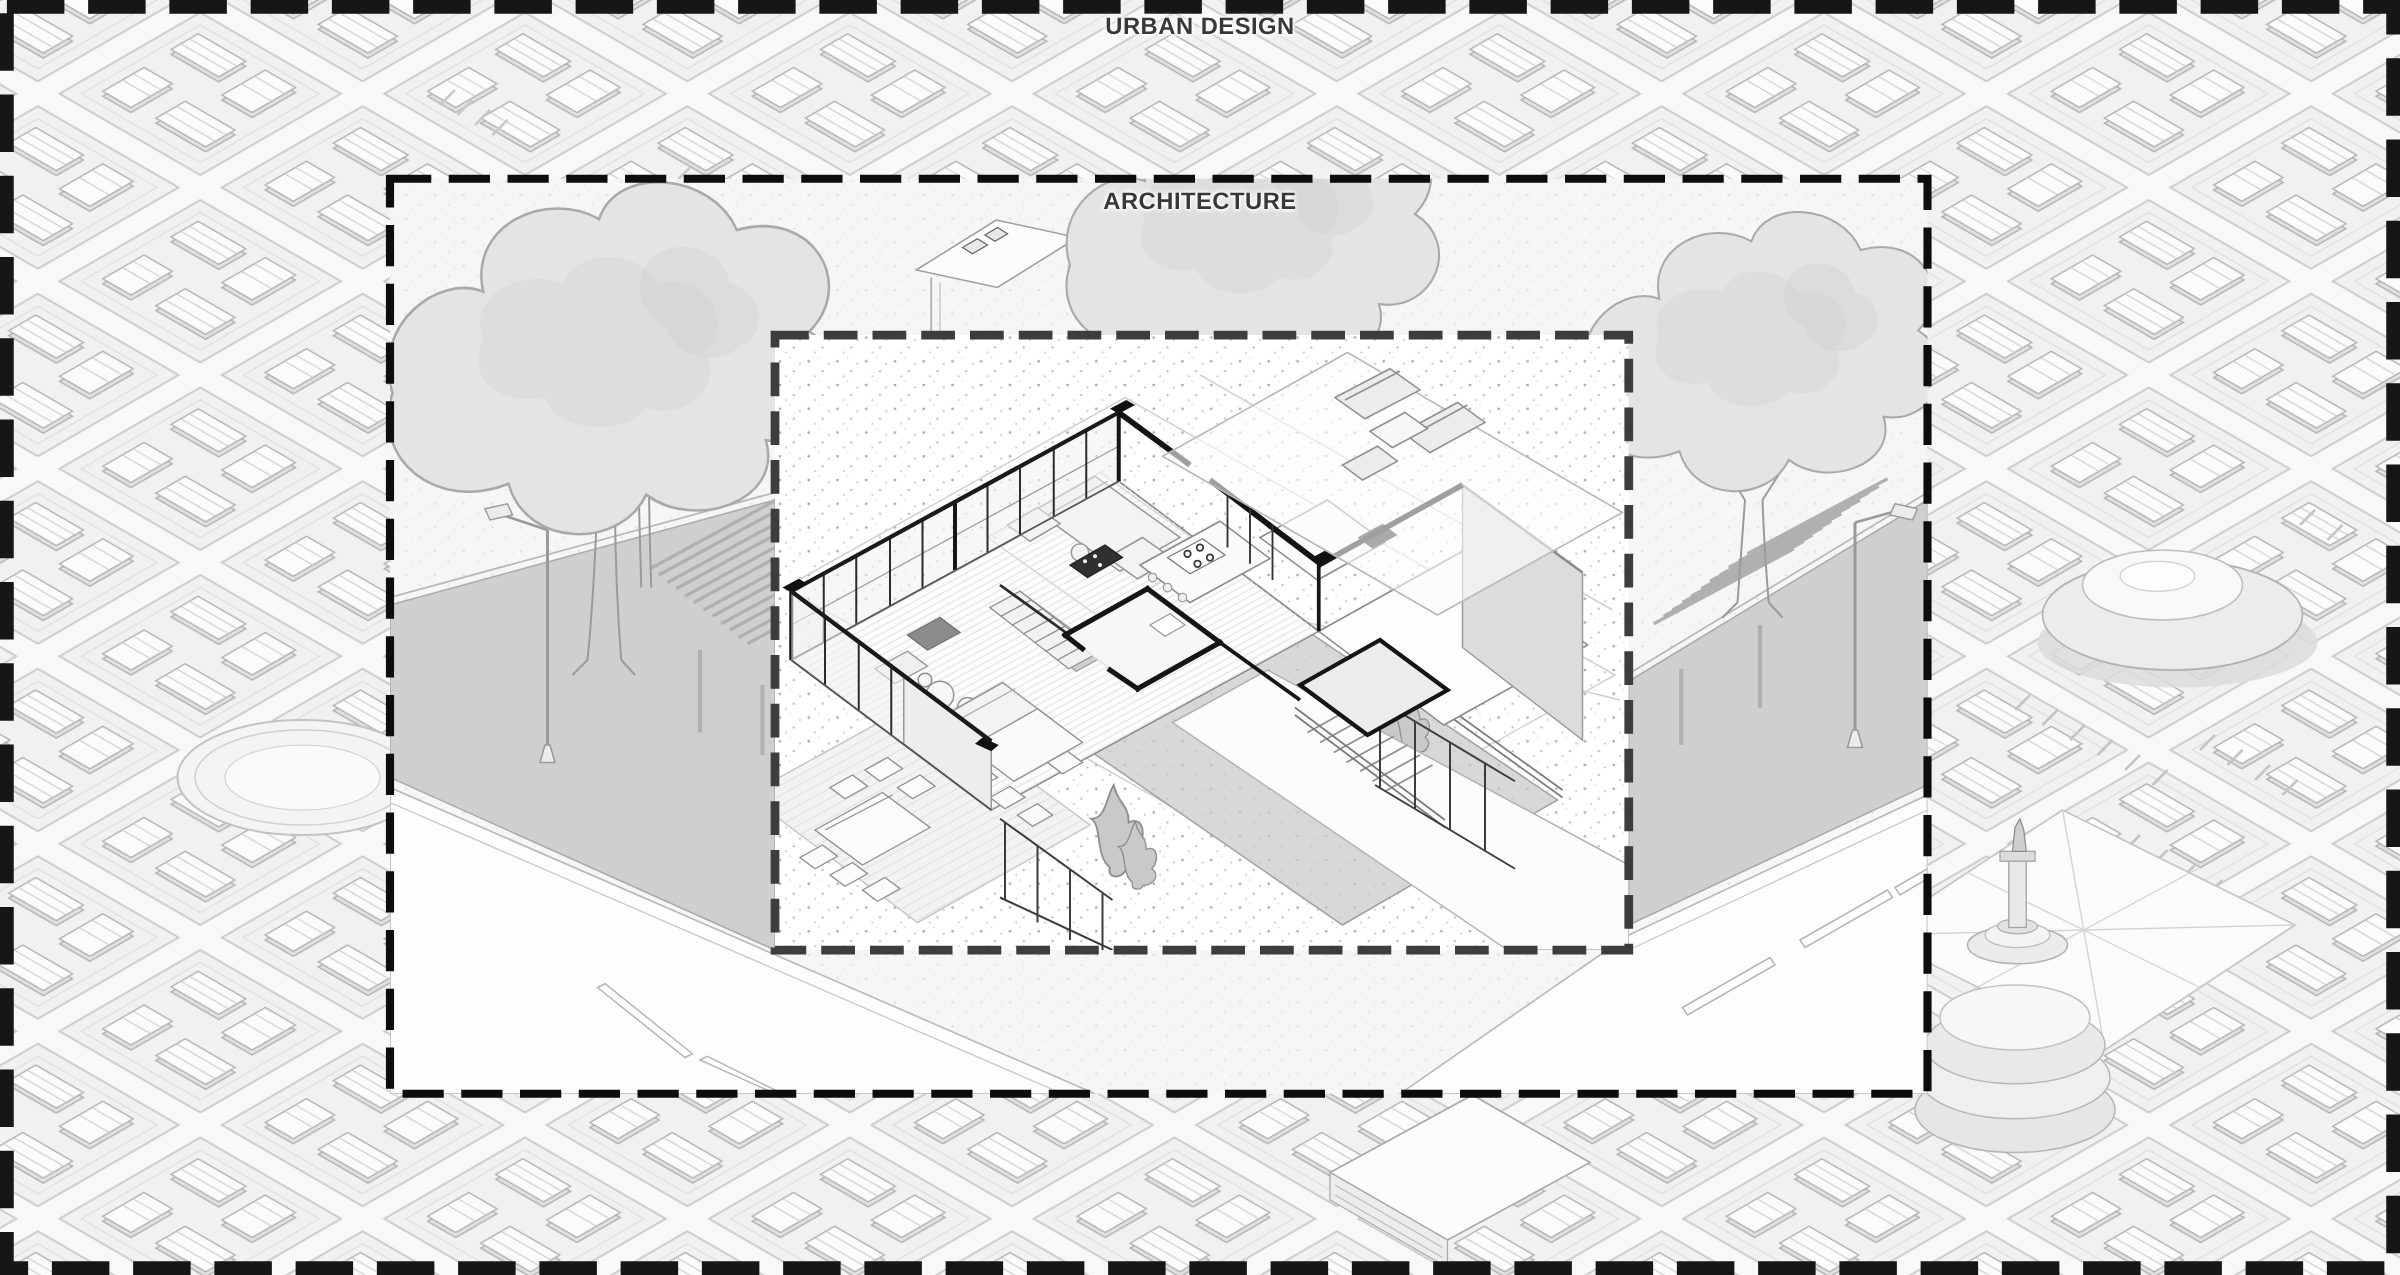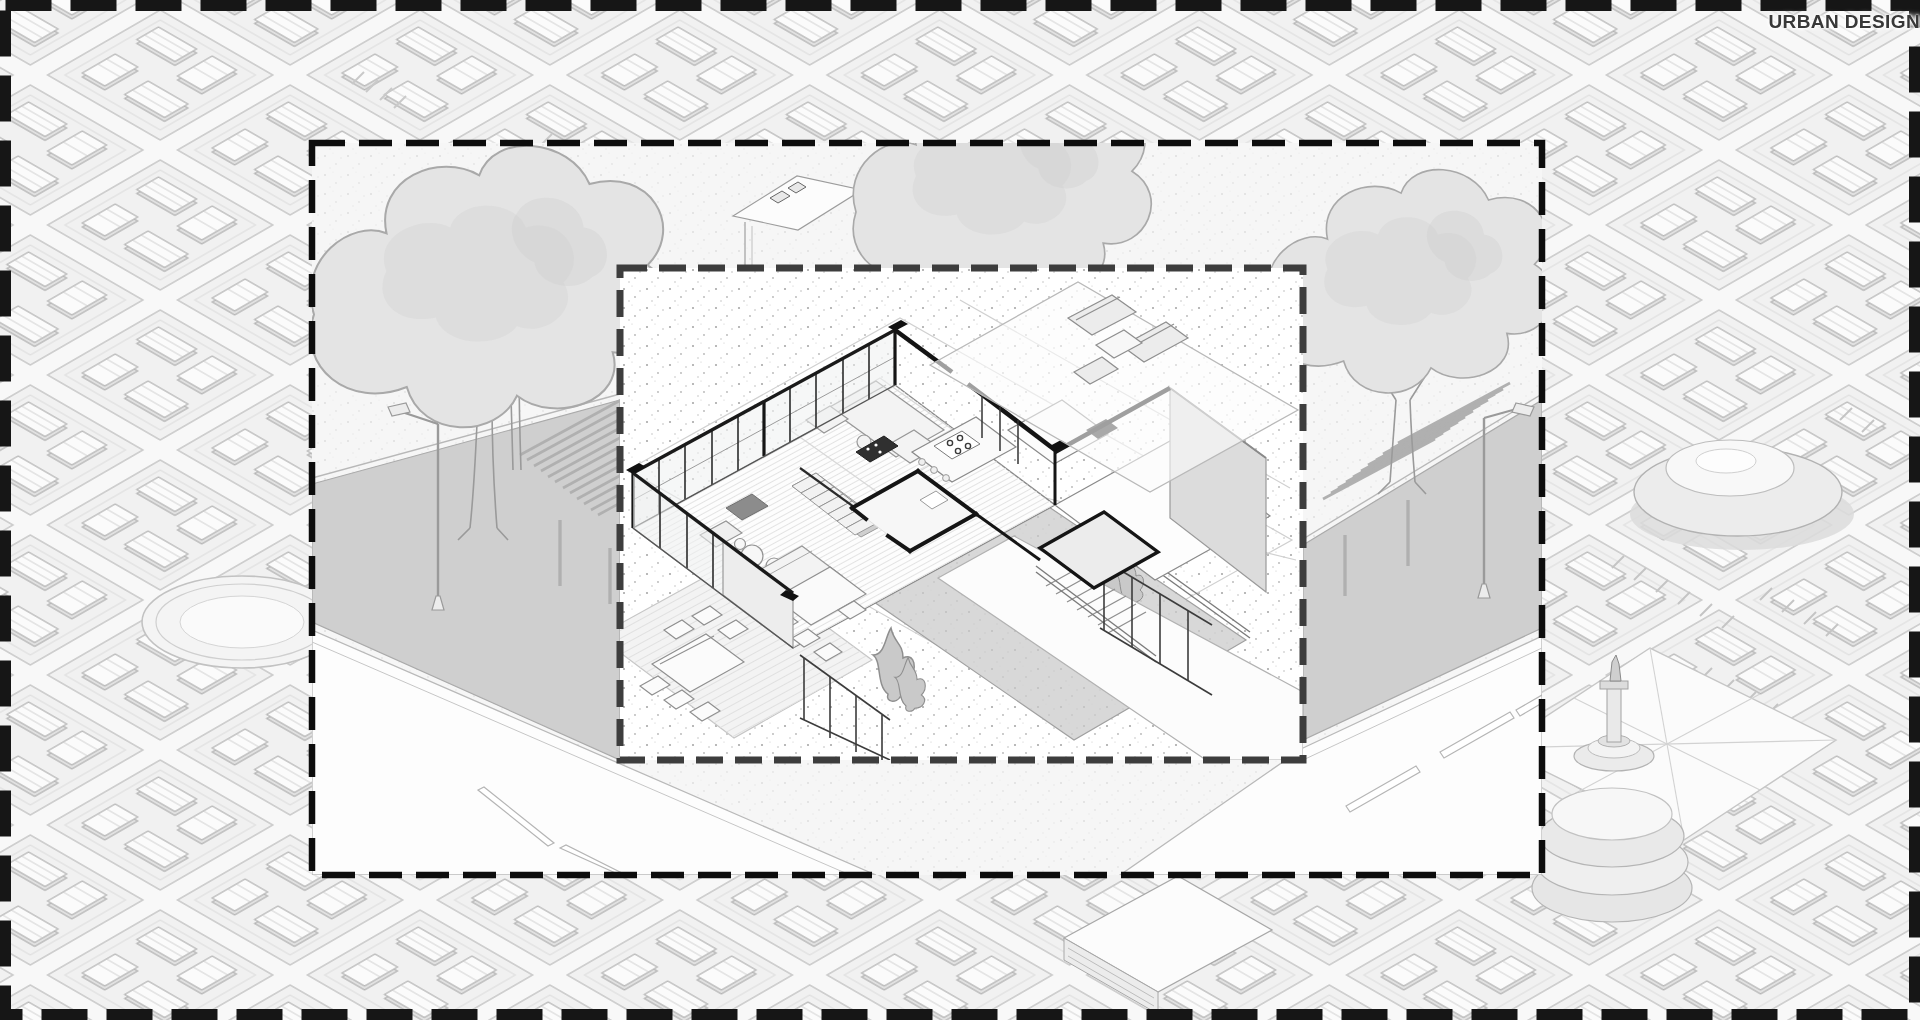--- a/index.html
+++ b/index.html
@@ -1,19 +1,19 @@
 <!DOCTYPE html>
 <html><head>
 <meta charset="utf-8">
 <style>
   html,body{margin:0;padding:0;background:#e8e8e8;}
   .stage{position:relative;width:1920px;height:1020px;overflow:hidden;background:#f7f7f7;
          font-family:"Liberation Sans",sans-serif;}
   .stage svg{position:absolute;left:0;top:0;z-index:1;}
-  .frame-label{position:absolute;left:0;width:1920px;text-align:right;z-index:6;
+  .frame-label{position:absolute;left:0;width:1920px;text-align:center;z-index:6;
        font-weight:bold;font-size:19px;letter-spacing:0.4px;color:#383838;
        text-shadow:0 0 6px #fff,0 0 4px #fff,0 0 2px #fff,0 1px 3px #fff;}
   #urban-label{top:11px;}
   #architecture-label{top:151px;}
 </style>
 </head>
 <body>
 
 <div class="stage">
 
@@ -487,14 +487,15 @@
       </g>
     </g>
   </g>
 
   <rect x="620" y="268" width="683" height="492" fill="none" stroke="#3d3d3d" stroke-width="7" stroke-dasharray="27 12"></rect>
   <rect x="312" y="143" width="1230" height="732" fill="none" stroke="#0d0d0d" stroke-width="6.5" stroke-dasharray="33 14"></rect>
   <rect x="5.5" y="5.5" width="1909" height="1009" fill="none" stroke="#161616" stroke-width="11" stroke-dasharray="46 19"></rect>
 </svg>
 
 <div id="urban-label" class="frame-label">URBAN DESIGN</div>
+<div id="architecture-label" class="frame-label">ARCHITECTURE</div>
 
 </div>
 
 </body></html>

